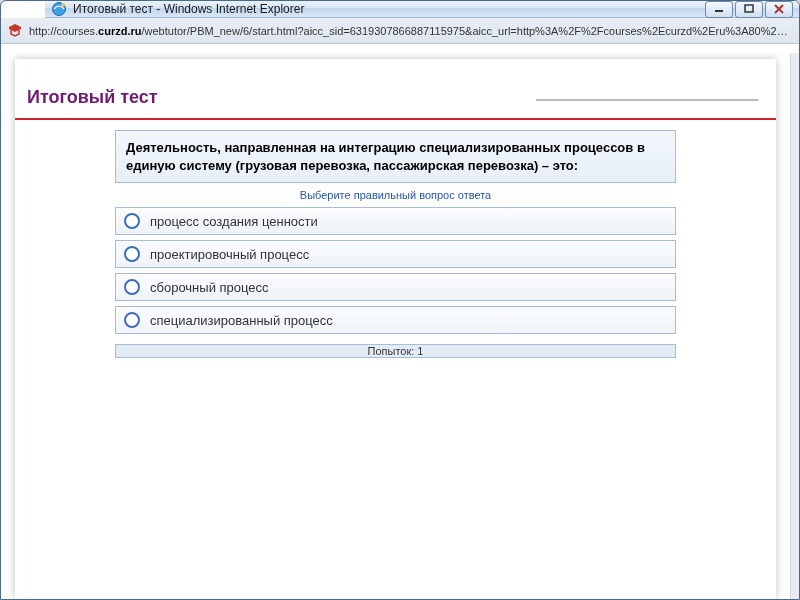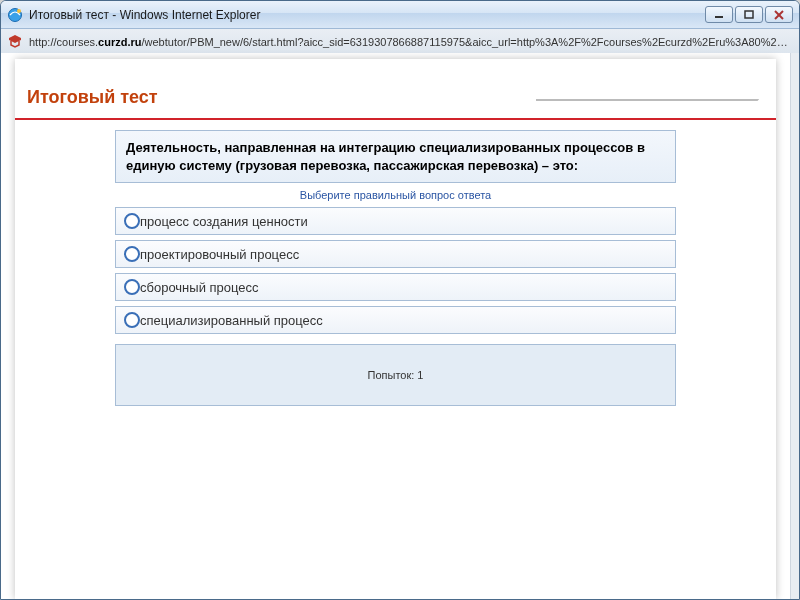--- a/index.html
+++ b/index.html
@@ -11,26 +11,27 @@
   .window {
     width: 800px;
     height: 600px;
     background: #ffffff;
     position: relative;
     overflow: hidden;
     border: 1px solid #4a6a8a;
     border-radius: 6px 6px 0 0;
   }
   .titlebar {
-    height: 28px;
+    height: 17px;
     background: linear-gradient(to bottom, #eaf2fb 0%, #d6e5f5 45%, #c1d6ee 46%, #d9e7f6 100%);
     display: flex;
     align-items: center;
     padding: 0 6px;
     border-bottom: 1px solid #9fb9d6;
+    margin-left: 44px;
   }
   .titlebar .ie-icon {
     width: 16px; height: 16px; margin-right: 6px;
   }
   .titlebar .title-text {
     flex: 1;
     font-size: 12px;
     color: #1a1a1a;
   }
   .win-controls { display: flex; gap: 2px; }
@@ -71,21 +72,21 @@
     background: #ffffff;
   }
   .shadow-box {
     position: absolute;
     left: 14px; right: 14px; top: 6px; bottom: 0;
     background: #fff;
     box-shadow: 0 0 8px rgba(0,0,0,0.25);
     padding-top: 20px;
   }
   .page-title {
-    color: #c2410c;
+    color: #701a75;
     font-size: 18px;
     font-weight: bold;
     padding: 8px 12px 10px 12px;
   }
   .red-line {
     height: 2px;
     background: #d1232a;
     margin: 0 0 0 0;
   }
   .diag {
@@ -127,40 +128,41 @@
     font-size: 11px;
     padding: 6px 0;
   }
   .option {
     border: 1px solid #a7bdd6;
     background: linear-gradient(to bottom, #fbfcfe, #eef3f9);
     padding: 5px 8px;
     margin-bottom: 5px;
     display: flex;
     align-items: center;
+    gap: 10px;
     cursor: pointer;
   }
   .radio-circle {
     width: 16px; height: 16px;
     border: 2px solid #3a6fb7;
     border-radius: 50%;
     flex-shrink: 0;
     background: #fff;
   }
   .option-label {
     font-size: 13px;
     color: #333;
   }
   .attempts {
     border: 1px solid #a7bdd6;
     background: #e3ecf5;
     text-align: center;
     font-size: 11px;
     color: #333;
-    padding: 24px;
+    padding: 0;
     margin-top: 10px;
   }
   .scrollbar {
     position: absolute;
     top: 52px; right: 0; bottom: 0; width: 9px;
     background: #e9edf2;
     border-left: 1px solid #cfd6df;
   }
 </style>
 </head>

